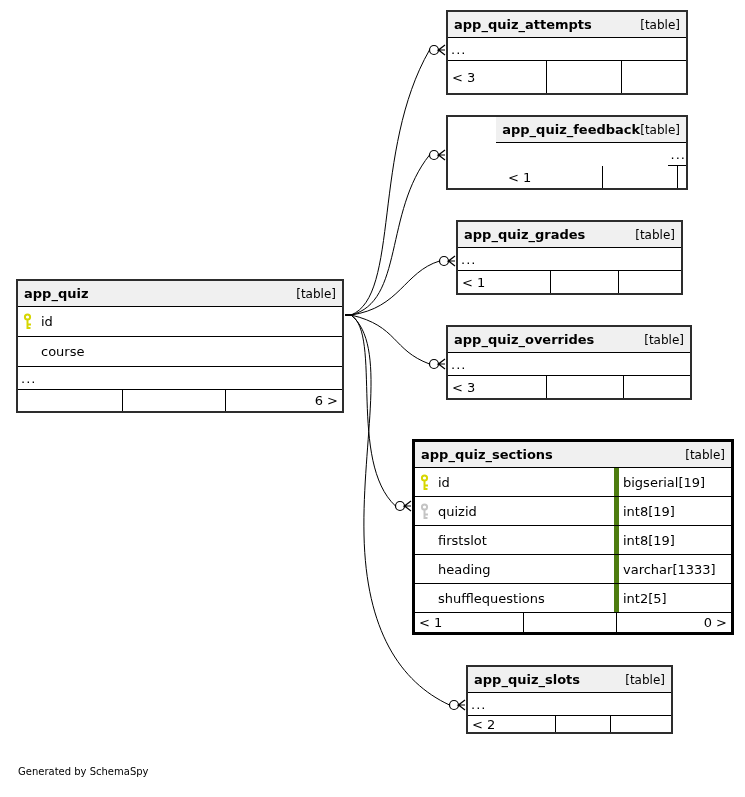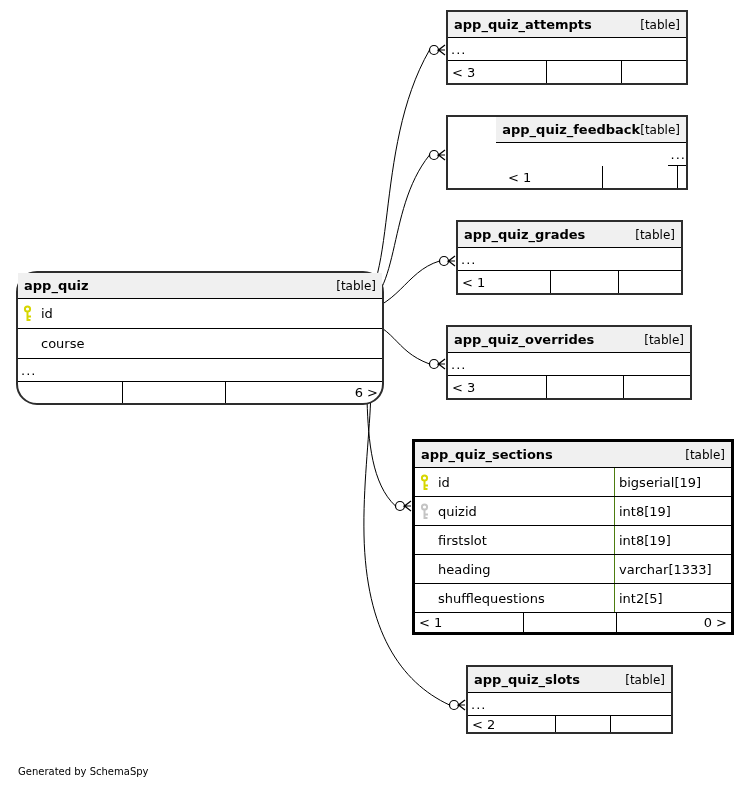--- a/index.html
+++ b/index.html
@@ -21,21 +21,21 @@
   .tname { font-weight:bold; font-size:13px; white-space:nowrap; }
   .ttag  { font-weight:normal; font-size:12px; white-space:nowrap; }
   .colrow {
     height:29px; flex:0 0 29px; border-bottom:1px solid #000;
     display:flex; align-items:stretch;
   }
   .em .colrow { height:28px; flex:0 0 28px; }
   .namecell { display:flex; align-items:center; padding-left:4px; flex:1; }
   .sections .namecell { flex:0 0 195px; width:195px; }
   .typecell {
-    flex:1; border-left:1px solid #4d7c0f; display:flex; align-items:center;
+    flex:1; border-left:5px solid #4d7c0f; display:flex; align-items:center;
     padding-left:4px; white-space:nowrap;
   }
   .keyicon { width:12px; margin-right:7px; flex:0 0 12px; display:flex; align-items:center; }
   .cname { white-space:nowrap; }
   .dots {
     height:22px; flex:0 0 22px; border-bottom:1px solid #000;
     display:flex; align-items:center; padding-left:3px; letter-spacing:1px;
   }
   .foot { flex:1; display:flex; align-items:stretch; }
   .fcell {
@@ -79,21 +79,21 @@
         <path d="M411,501 L404.5,506 L411,506 M404.5,506 L411,511" stroke-width="1.2"></path>
       </g>
       <g>
         <path d="M345,315 H351 C388,345 362,440 364,535 C366,630 400,682 449.5,705"></path>
         <circle cx="454" cy="705" r="4.5" fill="#fff" stroke-width="1.2"></circle>
         <path d="M465,700 L458.5,705 L465,705 M458.5,705 L465,710" stroke-width="1.2"></path>
       </g>
     </g>
   </svg>
 
-  <div class="tbl" style="left:16px; top:271px; width:368px; height:134px;border-radius:21px;">
+  <div class="tbl" style="left:16px; top:279px; width:328px; height:134px;">
     <div class="thead">
       <span class="tname">app_quiz</span>
       <span class="ttag">[table]</span>
     </div>
     <div class="colrow">
       <div class="namecell">
         <span class="keyicon">
           <svg width="11" height="17" viewBox="0 0 11 17">
             <g stroke="#d6d600" fill="none" stroke-width="2">
               <circle cx="5.5" cy="4" r="2.6"></circle>
@@ -113,21 +113,21 @@
       </div>
     </div>
     <div class="dots">...</div>
     <div class="foot">
       <span class="fcell" style="width:104px; flex:0 0 104px;"></span>
       <span class="fcell" style="width:103px; flex:0 0 103px;"></span>
       <span class="fcell right">6 &gt;</span>
     </div>
   </div>
 
-  <div class="tbl" style="left:446px; top:10px; width:242px; height:75px;justify-content:flex-end;">
+  <div class="tbl" style="left:446px; top:10px; width:242px; height:85px;justify-content:flex-end;">
     <div class="thead">
       <span class="tname">app_quiz_attempts</span>
       <span class="ttag">[table]</span>
     </div>
     <div class="dots">...</div>
     <div class="foot">
       <span class="fcell" style="width:98px; flex:0 0 98px;">&lt; 3</span>
       <span class="fcell" style="width:75px; flex:0 0 75px;"></span>
       <span class="fcell right"></span>
     </div>

